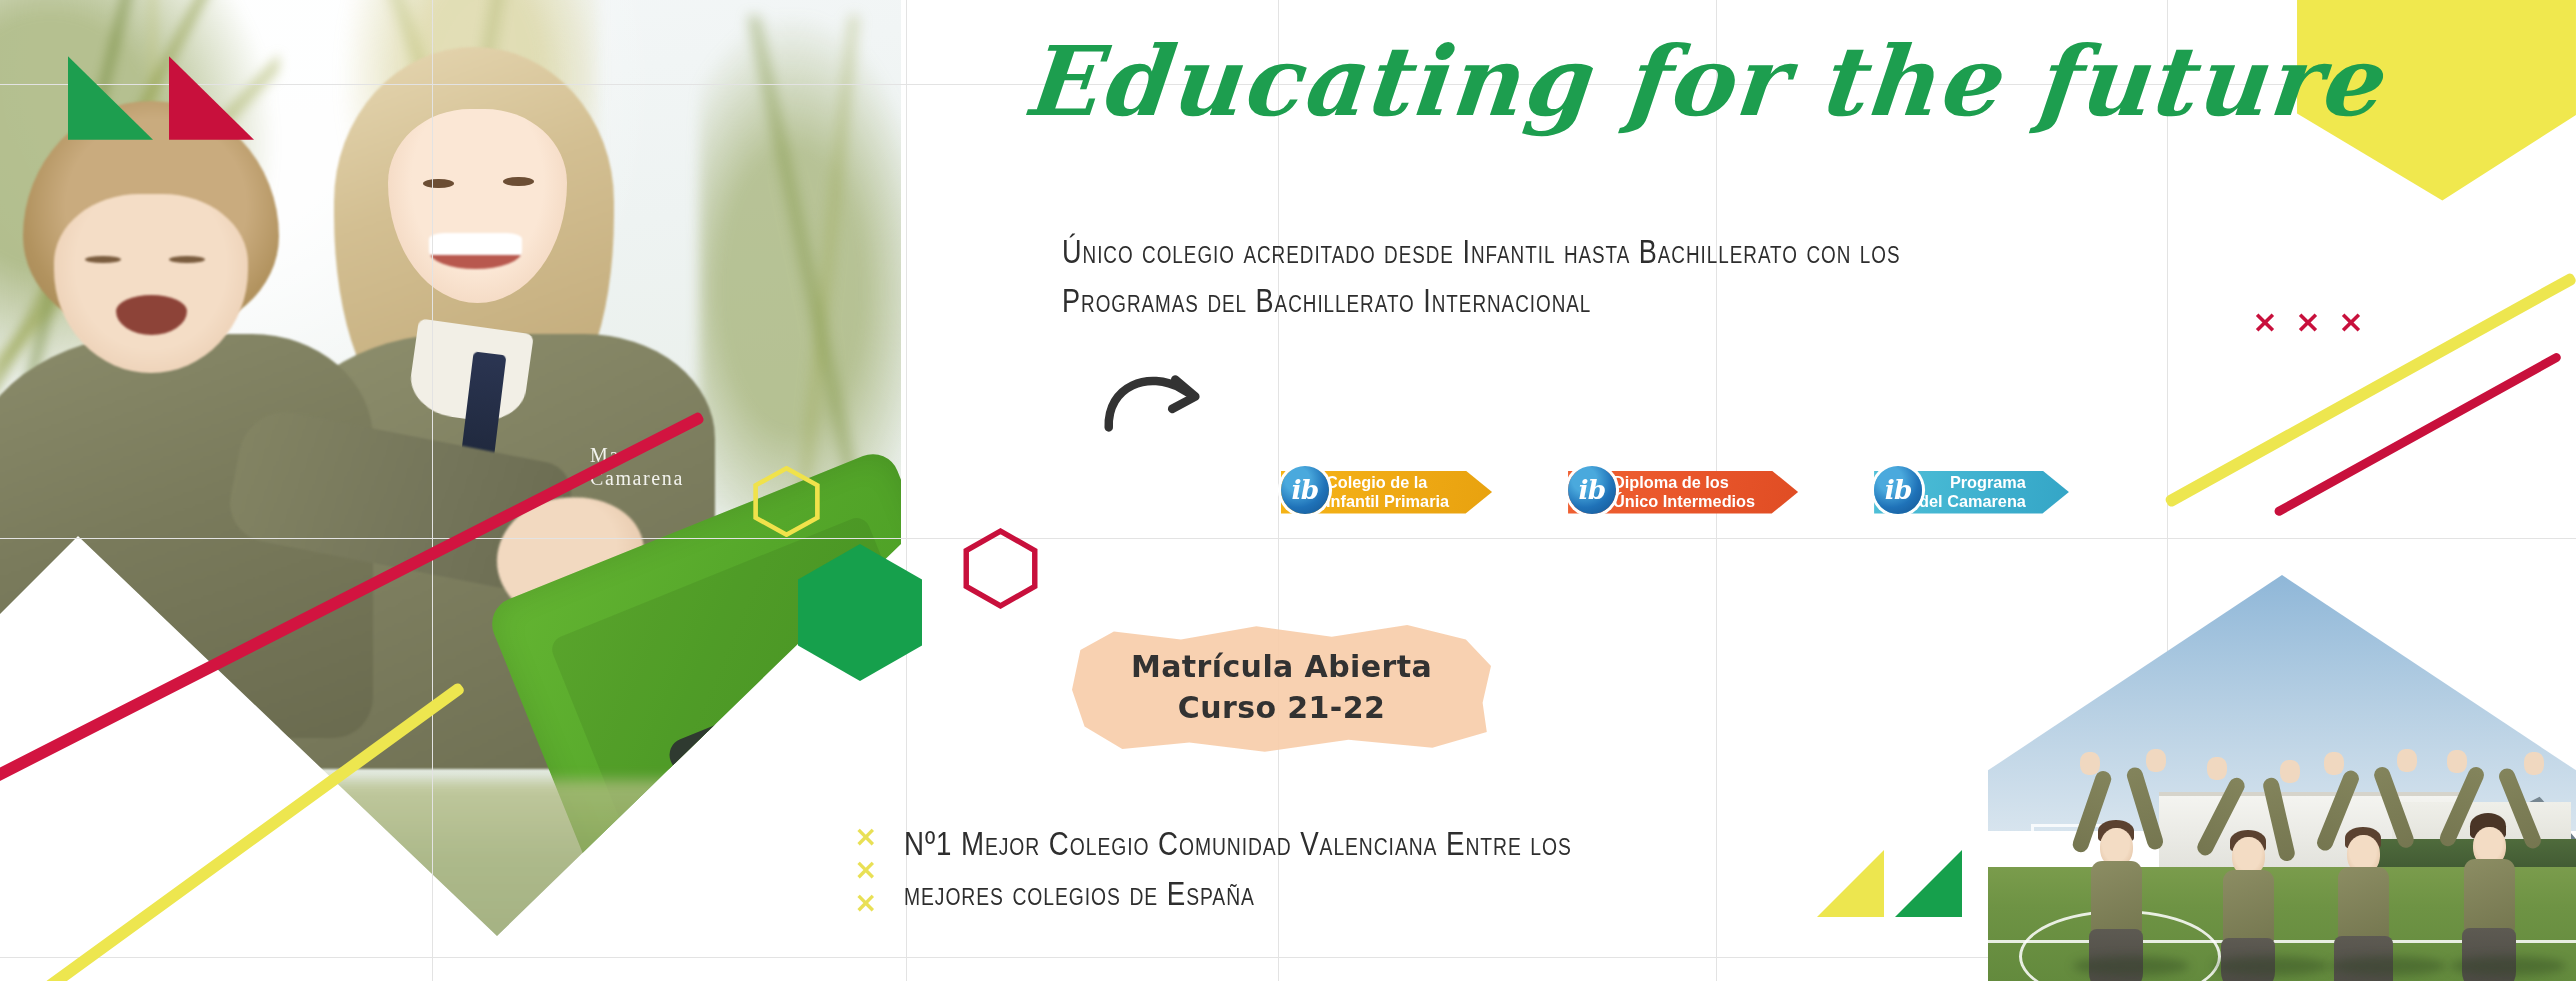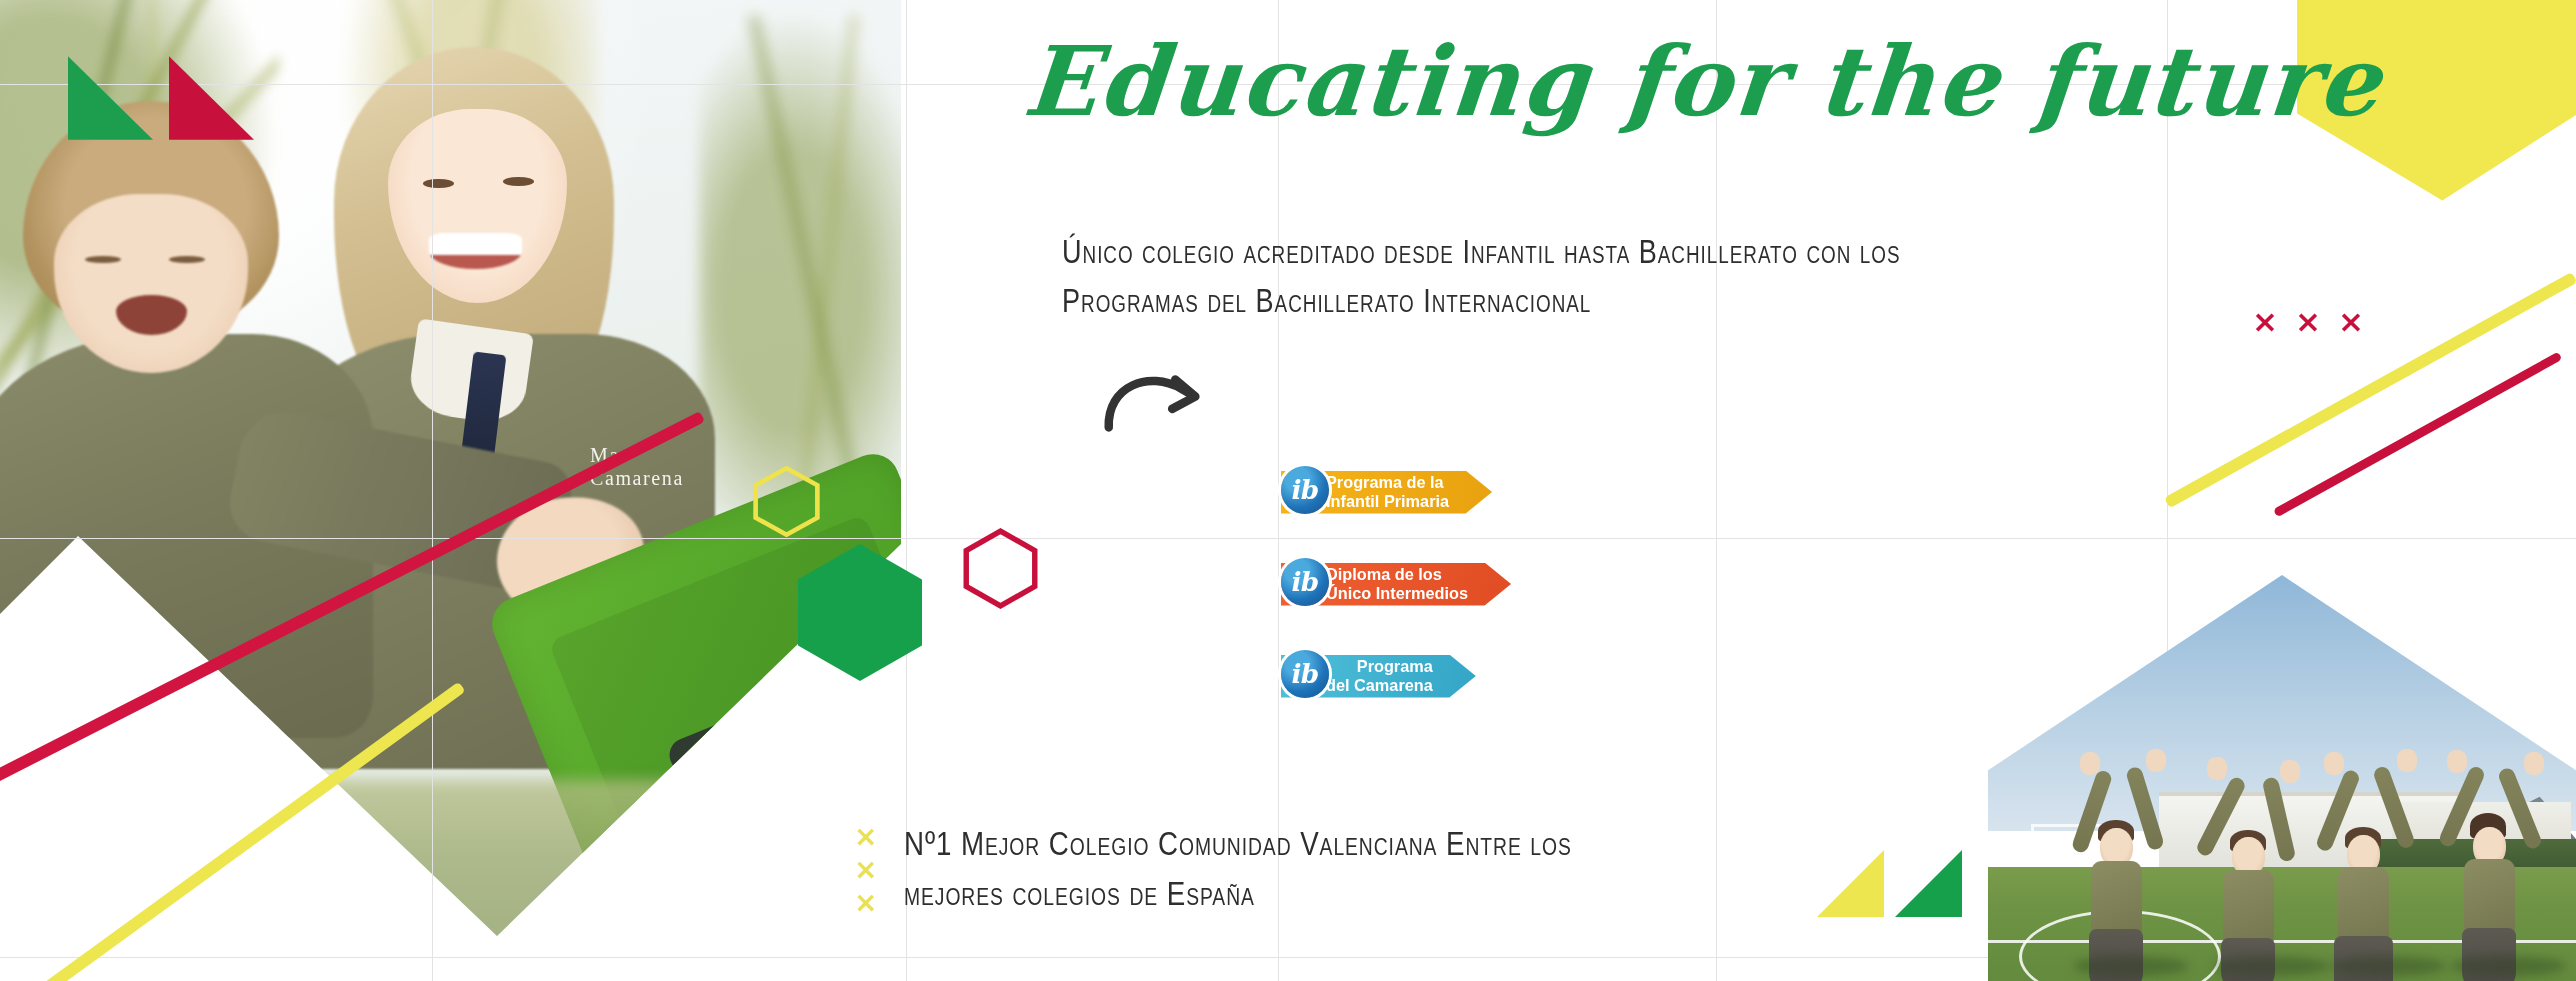--- a/index.html
+++ b/index.html
@@ -243,21 +243,21 @@
     font-size:33px; line-height:1.48; letter-spacing:1.2px;
     color:#2e2e2e; font-variant:small-caps; font-weight:500;
     transform:scaleX(.82); transform-origin:left top;
     white-space:nowrap;
   }
 
   
   .arrow-doodle{ position:absolute; left:1101px; top:359px; z-index:8; }
 
   
-  .badges{ position:absolute; left:1281px; top:464px; z-index:8; display:flex; gap:36px;flex-direction:column; }
+  .badges{ position:absolute; left:1281px; top:464px; z-index:8; display:flex; gap:76px; }
   .badge{ position:relative; height:56px; display:flex; align-items:center; }
   .badge-ribbon{
     position:relative; height:43px; padding:0 43px 0 45px;
     display:flex; flex-direction:column; justify-content:center;
     color:#ffffff; font-size:16.3px; line-height:1.14; font-weight:600;
     -webkit-clip-path:polygon(0 0, calc(100% - 26.4px) 0, 100% 50%, calc(100% - 26.4px) 100%, 0 100%);
     clip-path:polygon(0 0, calc(100% - 26.4px) 0, 100% 50%, calc(100% - 26.4px) 100%, 0 100%);
   }
   .badge-ribbon .l2{ font-weight:700; }
   .badge-logo{
@@ -470,40 +470,47 @@
 
   <svg class="arrow-doodle" width="116" height="75" viewBox="0 0 150 96">
     <path d="M10 88 C 8 34, 62 14, 104 38 L 118 46" fill="none" stroke="#333333" stroke-width="11" stroke-linecap="round"></path>
     <path d="M96 26 L 122 48 L 92 64" fill="none" stroke="#333333" stroke-width="11" stroke-linecap="round" stroke-linejoin="round"></path>
   </svg>
 
   <div class="badges">
     <div class="badge b-pyp">
       <div class="badge-logo">ib</div>
       <div class="badge-ribbon">
-        <span class="l1">Programa de la</span>
+        <span class="l1">Colegio de la</span>
         <span class="l2">Infantil Primaria</span>
       </div>
     </div>
     <div class="badge b-myp">
       <div class="badge-logo">ib</div>
       <div class="badge-ribbon">
         <span class="l1">Diploma de los</span>
         <span class="l2">Único Intermedios</span>
       </div>
     </div>
     <div class="badge b-dp">
       <div class="badge-logo">ib</div>
       <div class="badge-ribbon">
         <span class="l1">Programa</span>
         <span class="l2">del Camarena</span>
       </div>
     </div>
   </div>
 
+  <div class="matricula">
+    <div class="brush"></div>
+    <div class="matricula-text">
+      <span>Matrícula Abierta</span>
+      <span>Curso 21-22</span>
+    </div>
+  </div>
 
   <div class="award">
     <div class="award-x">
       <span>×</span>
       <span>×</span>
       <span>×</span>
     </div>
     <div class="award-text">
       <div>Nº1 Mejor Colegio Comunidad Valenciana Entre los</div>
       <div>mejores colegios de España</div>

